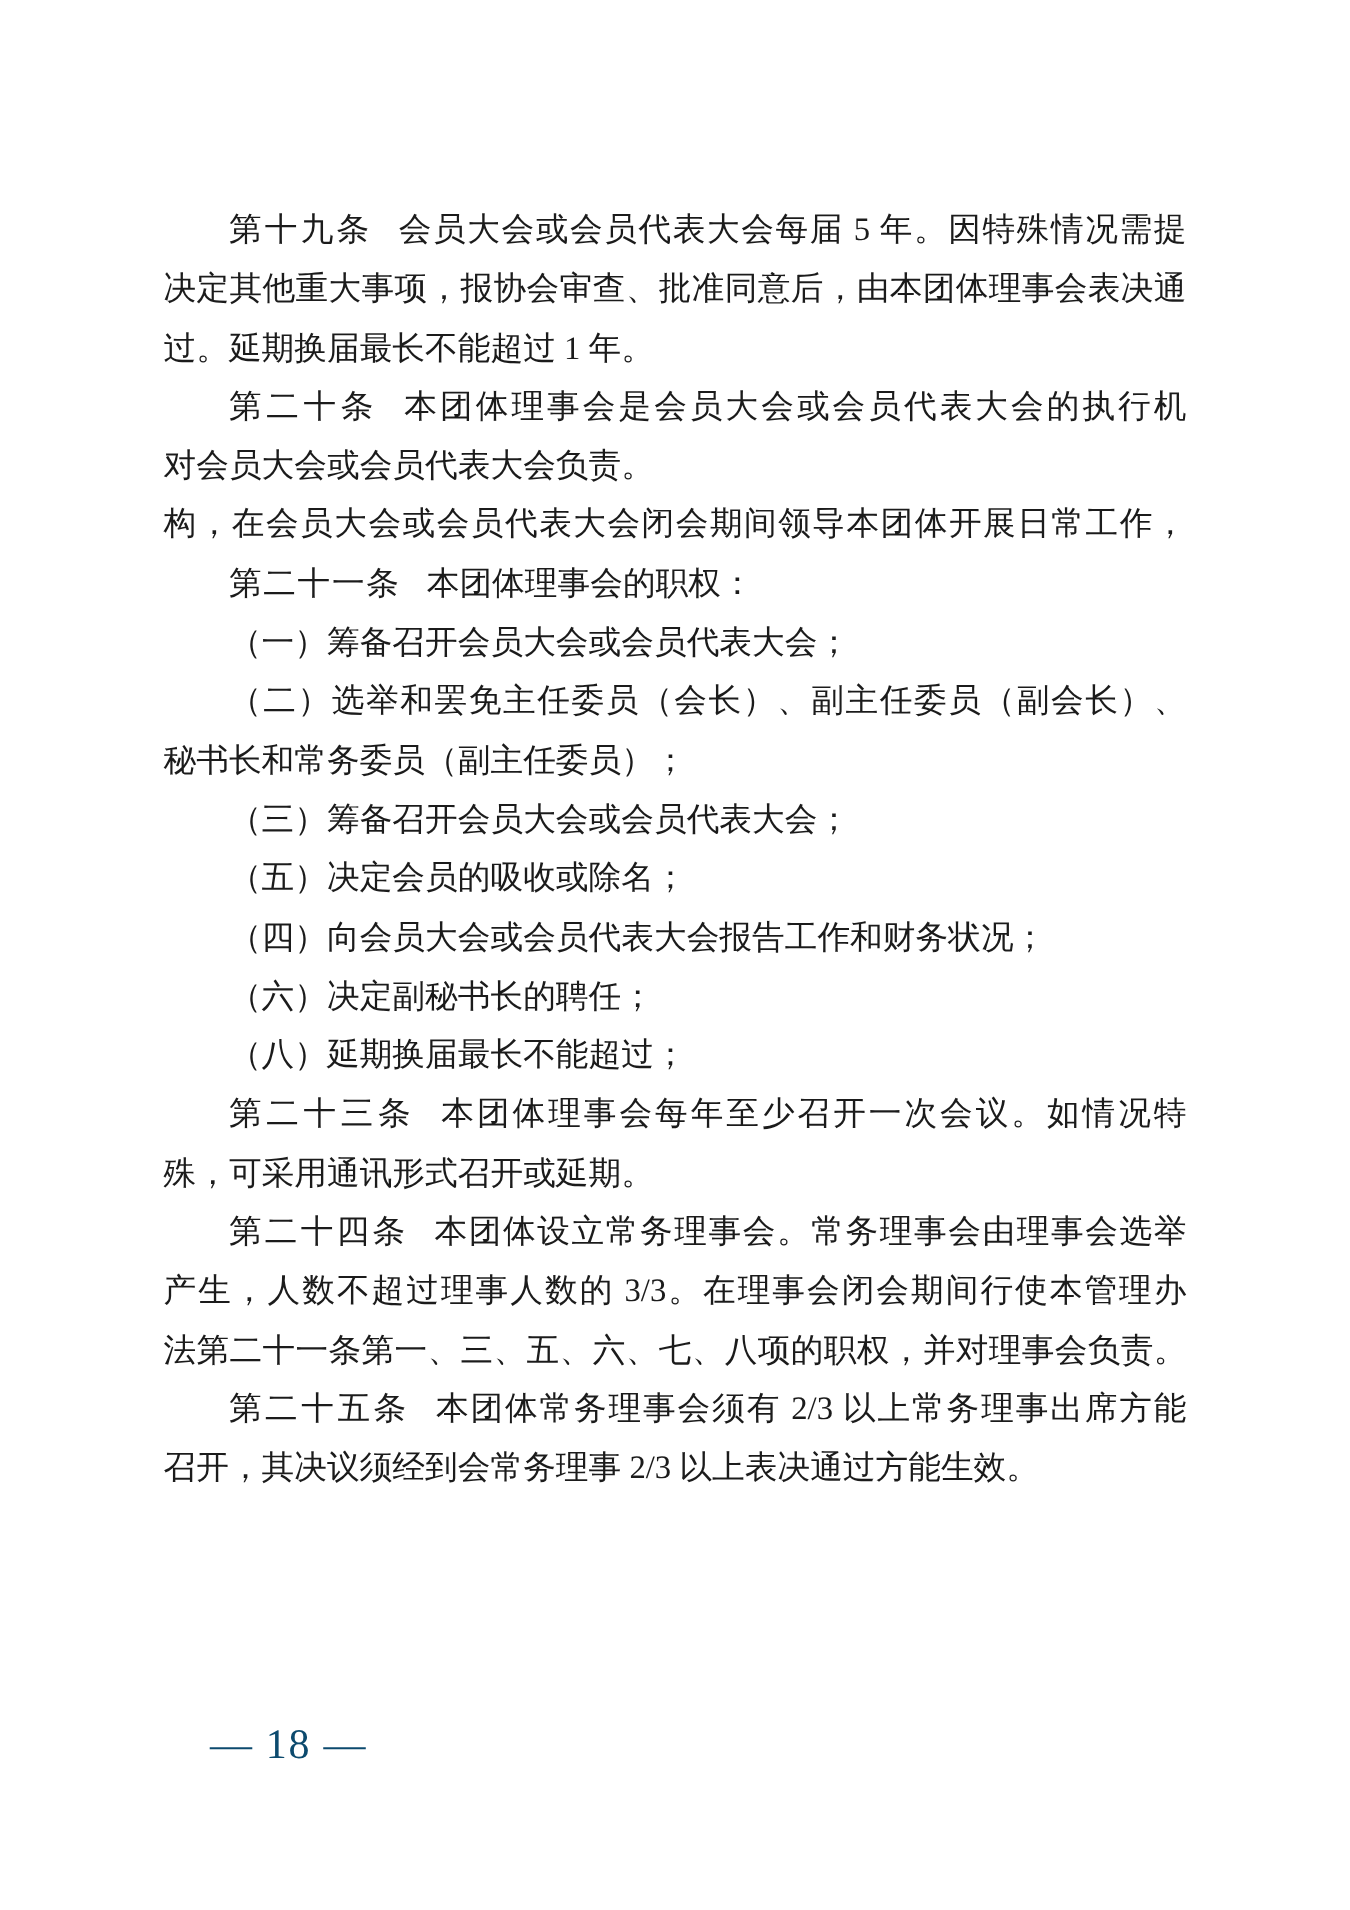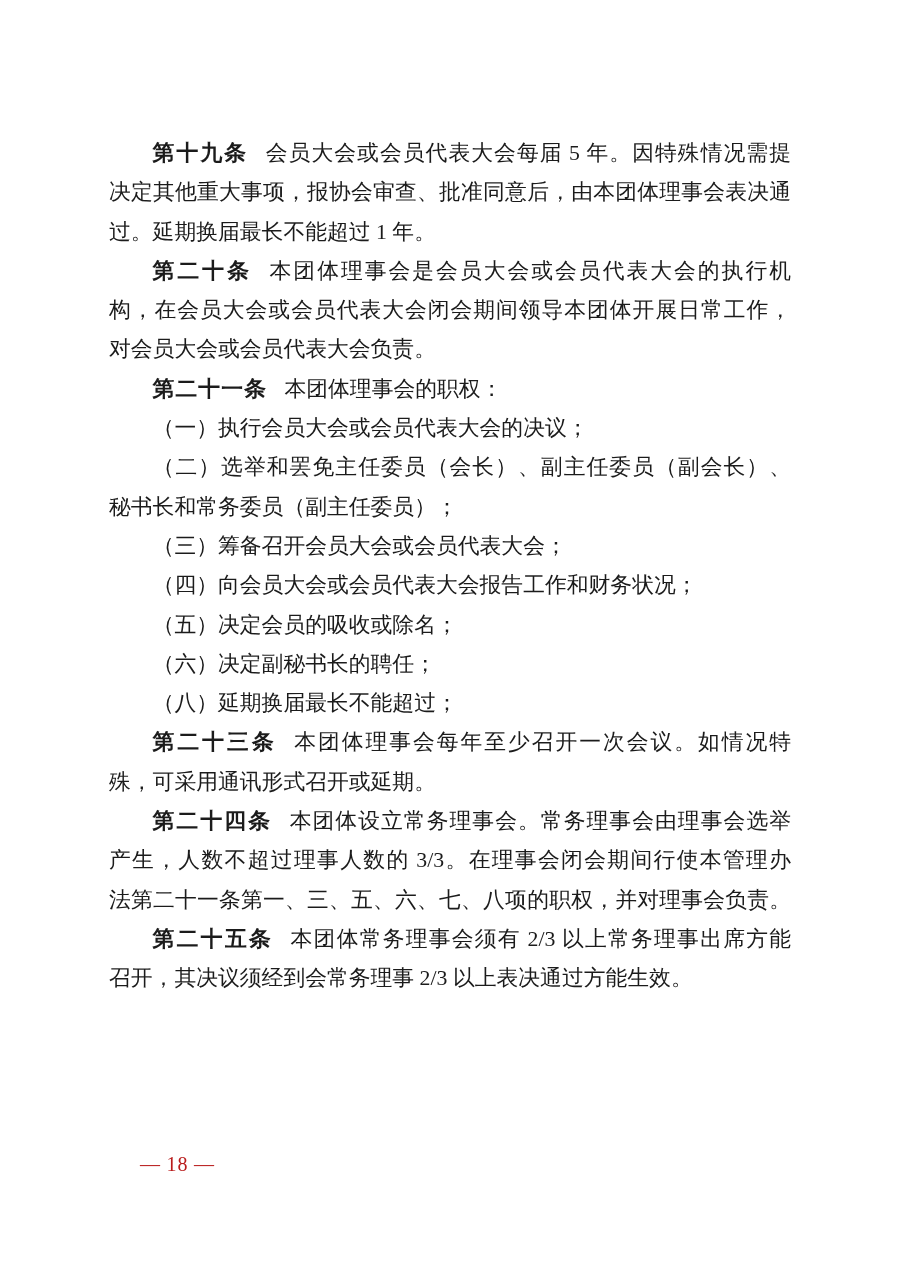--- a/index.html
+++ b/index.html
@@ -30,67 +30,67 @@
     height: 39.3px;
     white-space: normal;
     overflow: visible;
   }
   .line.first { text-indent: 2em; }
   .line.full {
     text-align: justify;
     text-align-last: justify;
   }
   .article-num {
-    font-weight: 700;
+    font-weight: 400;
     margin-right: 0.8em;
     letter-spacing: 0.05em;
   }
   .footer {
     position: absolute;
     left: 140px;
     top: 1151px;
-    font-size: 20px;
+    font-size: 28px;
     line-height: 26px;
-    color: #b91c1c;
+    color: #0c4a6e;
     letter-spacing: 0.04em;
   }
 </style>
 </head>
 <body>
 
 <div class="page">
   <div class="content" id="doc-body">
       <div class="para">
         <div class="line first full"><span class="article-num">第十九条</span><span>会员大会或会员代表大会每届 5 年。因特殊情况需提</span></div>
         <div class="line full"><span>决定其他重大事项，报协会审查、批准同意后，由本团体理事会表决通</span></div>
         <div class="line"><span>过。延期换届最长不能超过 1 年。</span></div>
       </div>
       <div class="para">
         <div class="line first full"><span class="article-num">第二十条</span><span>本团体理事会是会员大会或会员代表大会的执行机</span></div>
+        <div class="line"><span>对会员大会或会员代表大会负责。</span></div>
         <div class="line full"><span>构，在会员大会或会员代表大会闭会期间领导本团体开展日常工作，</span></div>
-        <div class="line"><span>对会员大会或会员代表大会负责。</span></div>
       </div>
       <div class="para">
         <div class="line first"><span class="article-num">第二十一条</span><span>本团体理事会的职权：</span></div>
       </div>
       <div class="para">
-        <div class="line first"><span>（一）执行会员大会或会员代表大会的决议；</span></div>
+        <div class="line first"><span>（一）筹备召开会员大会或会员代表大会；</span></div>
       </div>
       <div class="para">
         <div class="line first full"><span>（二）选举和罢免主任委员（会长）、副主任委员（副会长）、</span></div>
         <div class="line"><span>秘书长和常务委员（副主任委员）；</span></div>
       </div>
       <div class="para">
         <div class="line first"><span>（三）筹备召开会员大会或会员代表大会；</span></div>
       </div>
       <div class="para">
-        <div class="line first"><span>（四）向会员大会或会员代表大会报告工作和财务状况；</span></div>
+        <div class="line first"><span>（五）决定会员的吸收或除名；</span></div>
       </div>
       <div class="para">
-        <div class="line first"><span>（五）决定会员的吸收或除名；</span></div>
+        <div class="line first"><span>（四）向会员大会或会员代表大会报告工作和财务状况；</span></div>
       </div>
       <div class="para">
         <div class="line first"><span>（六）决定副秘书长的聘任；</span></div>
       </div>
       <div class="para">
         <div class="line first"><span>（八）延期换届最长不能超过；</span></div>
       </div>
       <div class="para">
         <div class="line first full"><span class="article-num">第二十三条</span><span>本团体理事会每年至少召开一次会议。如情况特</span></div>
         <div class="line"><span>殊，可采用通讯形式召开或延期。</span></div>

